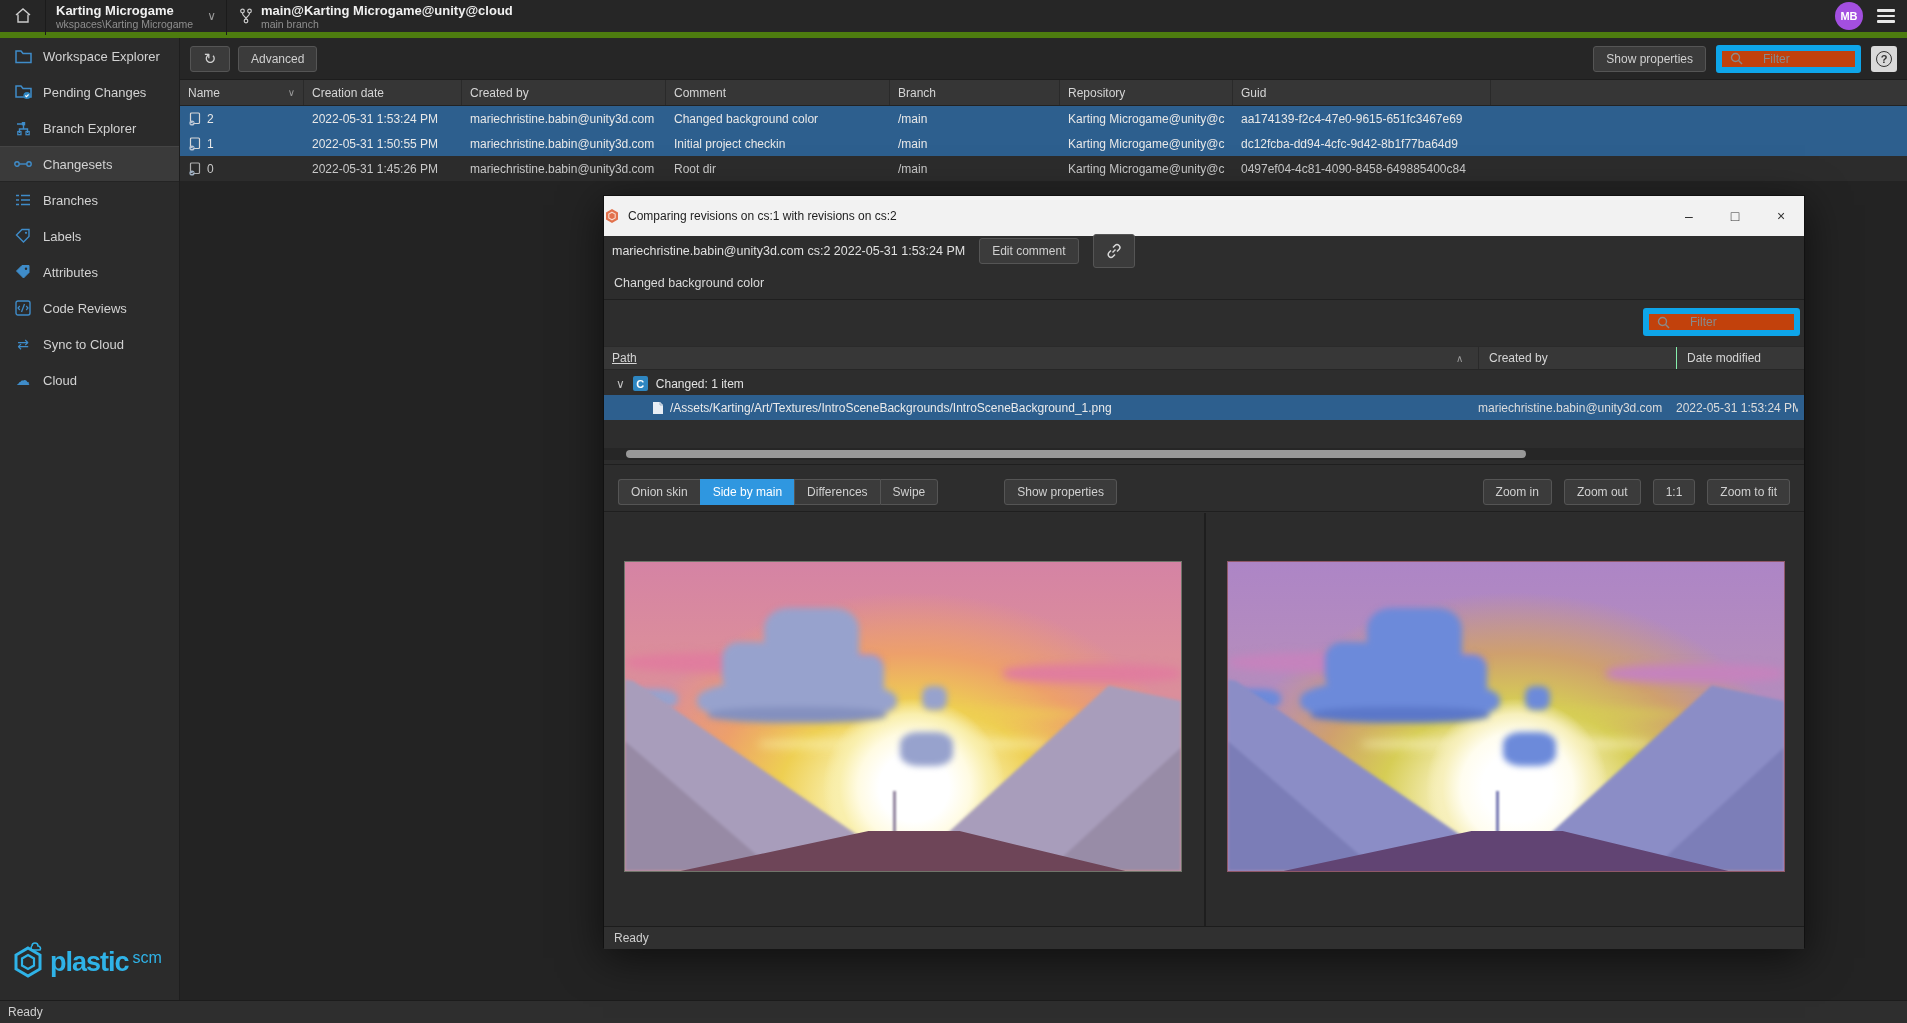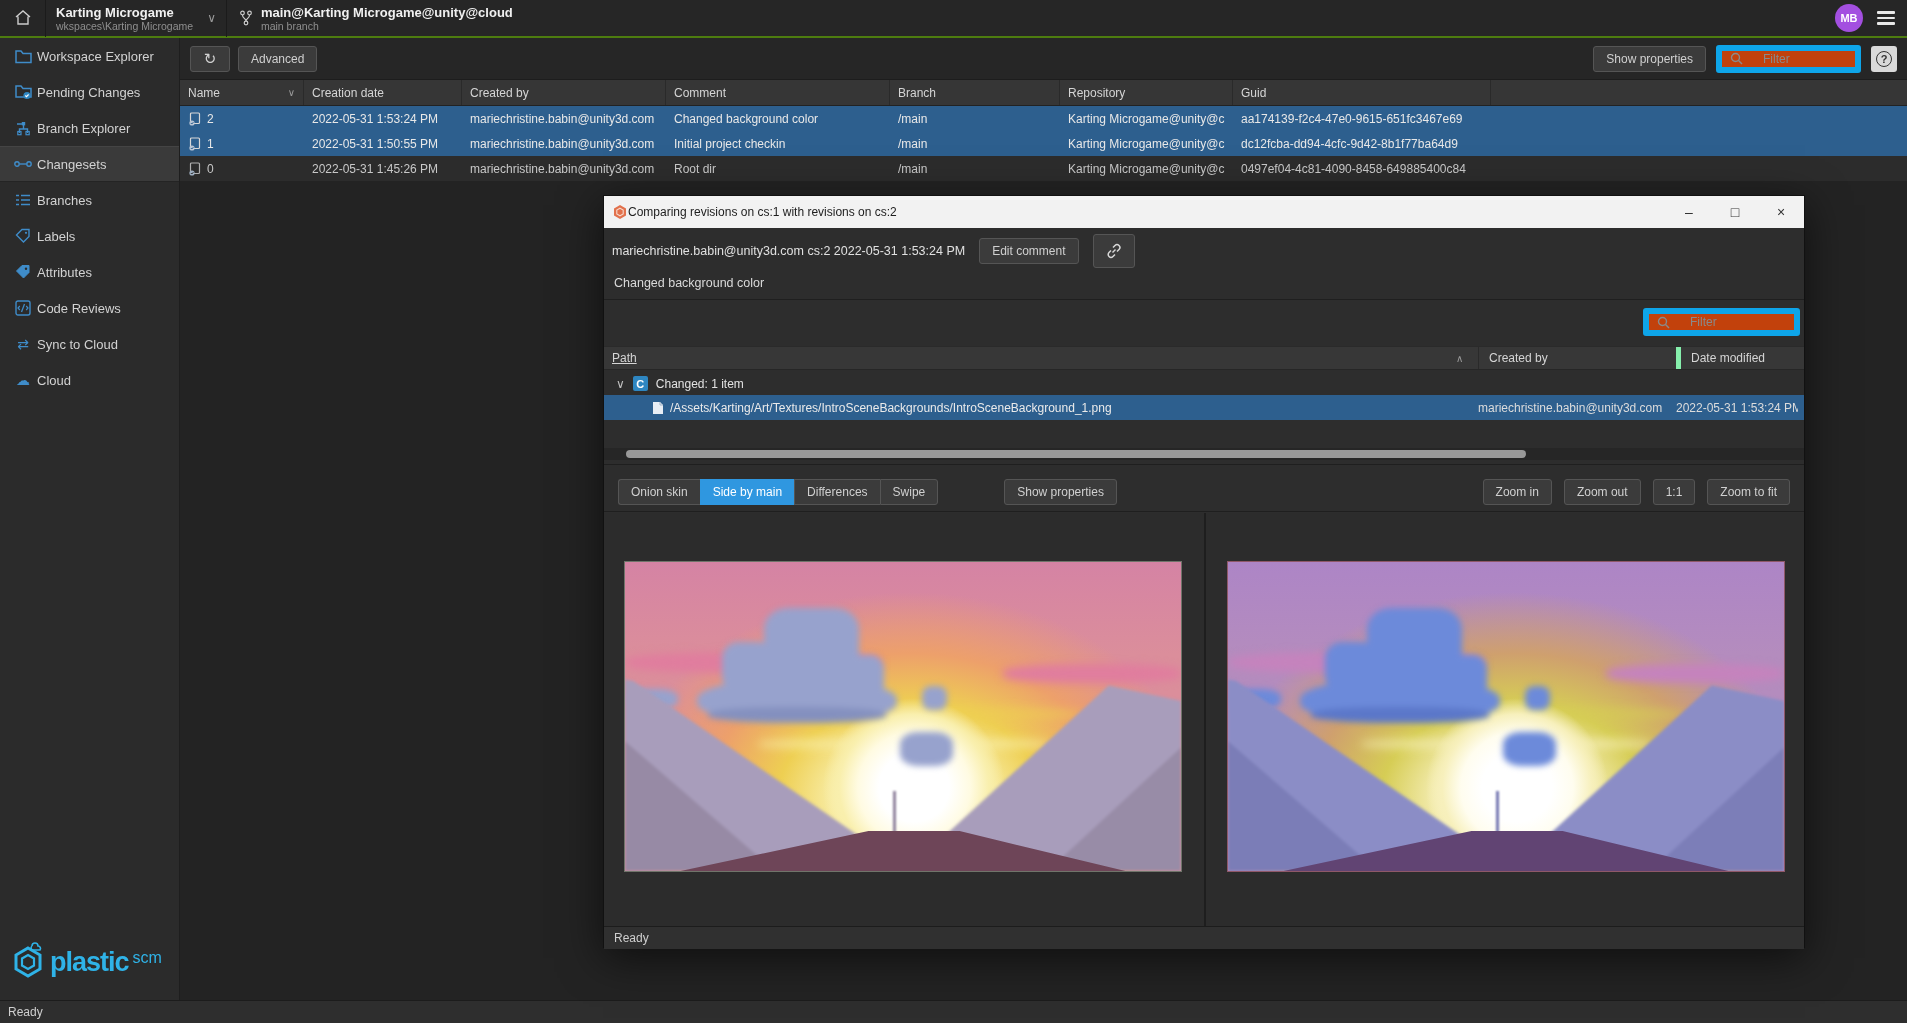--- a/index.html
+++ b/index.html
@@ -1,38 +1,38 @@
 <!DOCTYPE html>
 <html><head>
 <meta charset="utf-8">
 <style>
   * { margin:0; padding:0; box-sizing:border-box; }
   html,body { width:1907px; height:1023px; background:#1e1e1e; font-family:"Liberation Sans",sans-serif; overflow:hidden; }
   #app { position:relative; width:1907px; height:1023px; background:#232323; color:#c8c8c8; font-size:12px; }
 
   
-  .topbar { position:absolute; left:0; top:0; width:1907px; height:38px; background:#262626; border-bottom:2px solid #4d7c0f; display:flex; align-items:center; }
+  .topbar { position:absolute; left:0; top:0; width:1907px; height:38px; background:#262626; border-bottom:6px solid #4d7c0f; display:flex; align-items:center; }
   .home-btn { width:46px; height:38px; display:flex; align-items:center; justify-content:center; border-right:1px solid #1b1b1b; cursor:pointer; }
   .ws-block { display:flex; align-items:center; padding:0 10px; height:38px; border-right:1px solid #1b1b1b; min-width:180px; }
   .ws-text { display:flex; flex-direction:column; justify-content:center; }
   .ws-name { color:#f0f0f0; font-size:13px; font-weight:bold; line-height:15px; }
   .ws-sub { color:#8f8f8f; font-size:10.5px; line-height:12px; }
   .chev { color:#9a9a9a; font-size:12px; margin-left:14px; }
   .br-block { display:flex; align-items:center; padding:0 12px; height:38px; gap:8px; }
   .br-text { display:flex; flex-direction:column; justify-content:center; }
   .br-name { color:#f0f0f0; font-size:13px; font-weight:bold; line-height:15px; }
   .br-sub { color:#8f8f8f; font-size:10.5px; line-height:12px; }
   .topbar-right { margin-left:auto; display:flex; align-items:center; gap:14px; padding-right:12px; }
   .avatar { width:28px; height:28px; border-radius:50%; background:#a34fe0; color:#fff; font-size:11px; font-weight:bold; display:flex; align-items:center; justify-content:center; }
   .hamburger { display:flex; flex-direction:column; gap:3px; cursor:pointer; }
   .hamburger span { display:block; width:18px; height:2.5px; background:#e8e8e8; border-radius:1px; }
 
   
   .sidebar { position:absolute; left:0; top:38px; width:180px; height:962px; background:#2b2b2b; border-right:1px solid #1e1e1e; }
-  .side-item { height:36px; display:flex; align-items:center; gap:5px; padding-left:14px; cursor:pointer; color:#d2d2d2; font-size:13px; }
+  .side-item { height:36px; display:flex; align-items:center; gap:11px; padding-left:14px; cursor:pointer; color:#d2d2d2; font-size:13px; }
   .side-item.sel { background:#3a3a3a; border-top:1px solid #444; border-bottom:1px solid #242424; }
   .side-item .ic { width:18px; height:18px; display:flex; align-items:center; justify-content:center; color:#3f8cc9; font-size:14px; }
   .logo { position:absolute; left:10px; bottom:18px; display:flex; align-items:center; gap:4px; }
   .logo-word { color:#2fb3e8; font-size:27px; font-weight:bold; letter-spacing:-1px; }
   .logo-scm { color:#2fb3e8; font-size:16px; font-weight:normal; margin-top:-8px; }
 
   
   .main { position:absolute; left:180px; top:38px; width:1727px; height:962px; background:#232323; }
   .main-toolbar { position:absolute; left:0; top:0; width:100%; height:42px; display:flex; align-items:center; padding:0 10px; gap:8px; background:#262626; border-bottom:1px solid #1d1d1d; }
   .btn { background:#3b3b3b; border:1px solid #555; border-radius:3px; color:#d0d0d0; font-size:12px; padding:5px 12px; cursor:pointer; white-space:nowrap; }
@@ -50,36 +50,36 @@
   .cs-head { background:#363636; border-bottom:1px solid #222; height:26px; }
   .cs-head > div { display:flex; align-items:center; padding-left:8px; color:#d5d5d5; font-size:12px; border-right:1px solid #2a2a2a; overflow:hidden; white-space:nowrap; }
   .cs-head .sorter { margin-left:auto; margin-right:8px; color:#9a9a9a; font-size:10px; }
   .cs-row { height:25px; background:#2c2c2c; }
   .cs-row.sel { background:#2d5f8e; color:#e8e8e8; }
   .cs-row > div { display:flex; align-items:center; padding-left:8px; white-space:nowrap; overflow:hidden; font-size:12px; }
   .cs-row .namecell { gap:6px; }
 
   
   .dialog { position:absolute; left:603px; top:195px; width:1202px; height:753px; background:#2d2d2d; border:1px solid #111; box-shadow:0 10px 40px rgba(0,0,0,.6); z-index:10; }
-  .dlg-titlebar { position:absolute; left:0; top:0; width:100%; height:32px; background:#f2f2f2; display:flex; align-items:center; padding-left:8px; }
+  .dlg-titlebar { position:absolute; left:0; top:0; width:100%; height:40px; background:#f2f2f2; display:flex; align-items:center; gap:8px; }
   .dlg-title { color:#1d1d1d; font-size:12px; }
   .dlg-winbtns { margin-left:auto; display:flex; height:32px; }
   .dlg-winbtns div { width:46px; display:flex; align-items:center; justify-content:center; color:#333; font-size:14px; cursor:pointer; }
   .dlg-meta-row { position:absolute; left:0; top:38px; width:100%; display:flex; align-items:center; padding:0 8px; }
   .dlg-meta { color:#e0e0e0; font-size:12.5px; }
   .dlg-meta-row .btn { margin-left:14px; }
   .link-btn { margin-left:auto; width:42px; height:34px; display:flex; align-items:center; justify-content:center; }
   .dlg-comment { position:absolute; left:10px; top:80px; color:#dadada; font-size:12.5px; }
   .dlg-div1 { position:absolute; left:0; top:103px; width:100%; border-top:1px solid #1f1f1f; }
   .dlg-filter { position:absolute; right:4px; top:112px; }
   .path-head { position:absolute; left:0; top:150px; width:100%; height:24px; background:#373737; border-top:1px solid #2a2a2a; border-bottom:1px solid #262626; display:flex; align-items:center; color:#d5d5d5; }
   .ph-path { padding-left:8px;text-decoration:underline; }
   .ph-sort { position:absolute; left:852px; color:#9a9a9a; font-size:10px; }
   .ph-created { position:absolute; left:874px; border-left:1px solid #2a2a2a; padding-left:10px; height:100%; display:flex; align-items:center; }
-  .ph-date { position:absolute; left:1072px; border-left:5px solid #86efac; padding-left:10px; height:100%; display:flex; align-items:center; }
+  .ph-date { position:absolute; left:1072px; border-left:1px solid #86efac; padding-left:10px; height:100%; display:flex; align-items:center; }
   .grp-row { position:absolute; left:0; top:176px; width:100%; height:23px; display:flex; align-items:center; gap:8px; padding-left:12px; color:#e2e2e2; }
   .c-badge { width:15px; height:15px; background:#2e86c1; border-radius:2px; color:#fff; font-size:11px; font-weight:bold; display:flex; align-items:center; justify-content:center; }
   .file-row { position:absolute; left:0; top:199px; width:100%; height:25px; background:#2d5f8e; color:#eaeaea; display:flex; align-items:center; }
   .fr-icon { position:absolute; left:48px; }
   .fr-path { position:absolute; left:66px; white-space:nowrap; }
   .fr-created { position:absolute; left:874px; width:188px; white-space:nowrap; overflow:hidden; color:#dcdcdc; }
   .fr-date { position:absolute; left:1072px; width:122px; white-space:nowrap; overflow:hidden; color:#dcdcdc; }
   .hscroll { position:absolute; left:0; top:252px; width:100%; height:12px; background:#262626; }
   .hscroll .thumb { position:absolute; left:22px; top:2px; width:900px; height:8px; border-radius:4px; background:#989898; }
   .dlg-div2 { position:absolute; left:0; top:268px; width:100%; border-top:1px solid #1f1f1f; }

